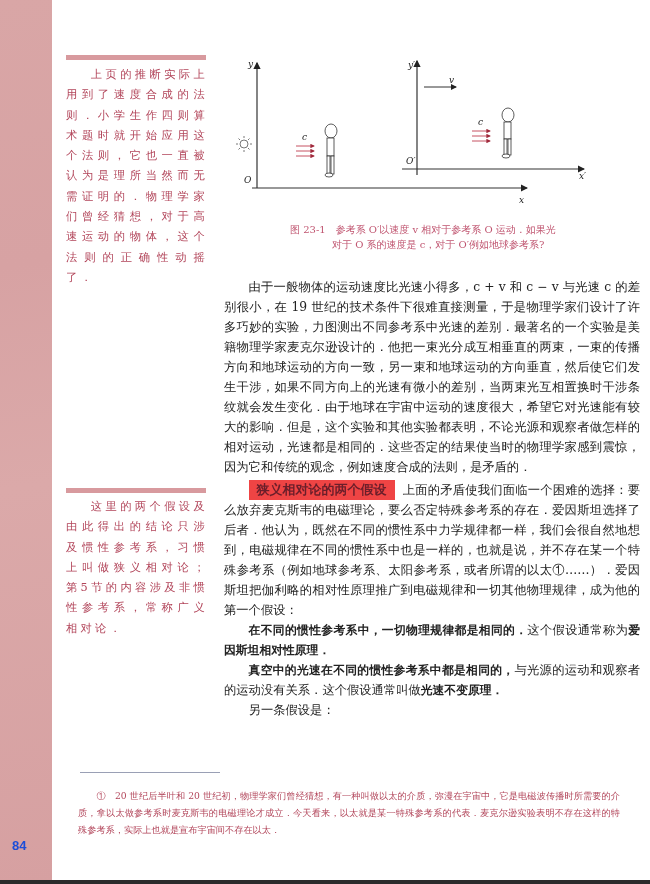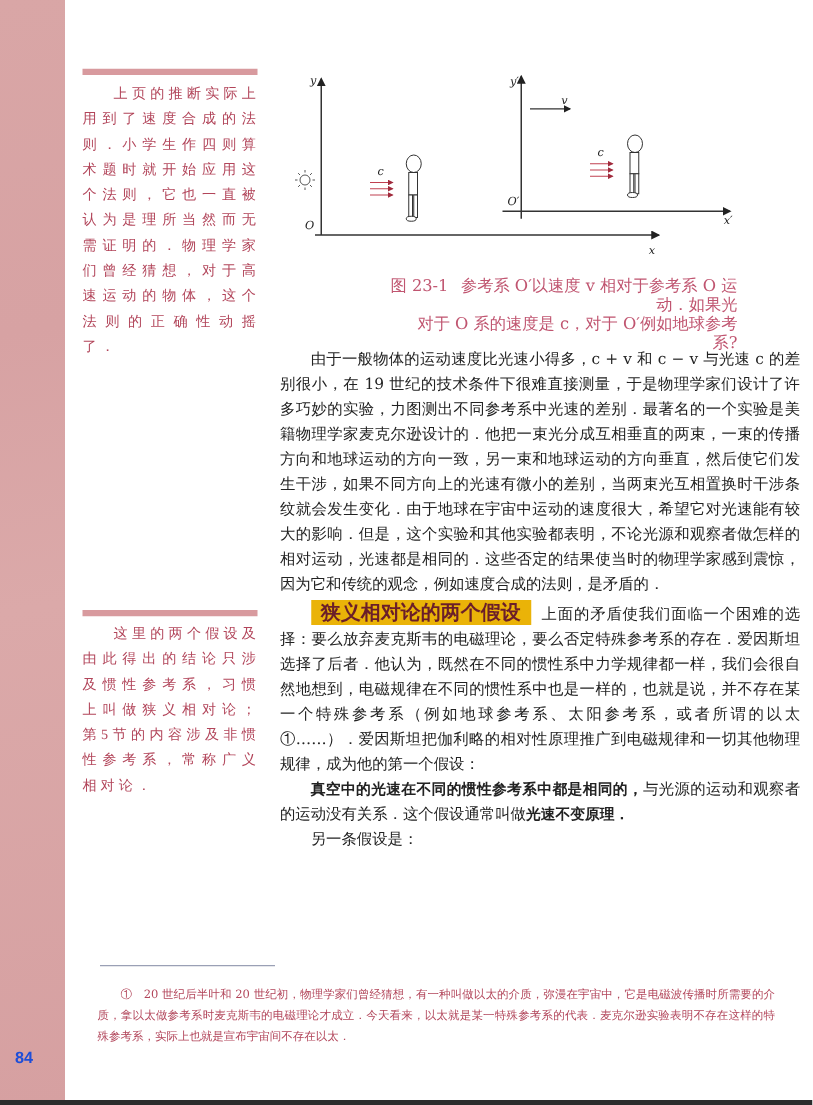--- a/index.html
+++ b/index.html
@@ -27,55 +27,55 @@
       font-family: "DejaVu Serif", "Liberation Serif", serif;
       font-size: 11.3px; line-height: 20.3px; color: #b2455a;
       letter-spacing: 3.2px; text-indent: 2.2em; text-align: justify;
     }
 
     .figure { position: absolute; left: 222px; top: 45px; width: 380px; height: 160px; }
     .figure svg { width: 100%; height: 100%; }
 
     .caption {
       position: absolute; left: 290px; top: 222px; width: 300px;
-      font-size: 13px; line-height: 15px; color: #c05570; text-align: right;
+      font-size: 10px; line-height: 15px; color: #c05570;
     }
     .caption .line2 { padding-left: 42px; display: block; }
     .caption .fig-no { margin-right: 10px; }
 
     .body {
       position: absolute; left: 224px; width: 416px;
       font-size: 12.3px; line-height: 20px; color: #222;
       text-align: justify;
     }
     .body p { text-indent: 2em; }
     .body .bold { font-family: "DejaVu Sans", "Liberation Sans", sans-serif; font-weight: bold; font-size: 11.8px; }
     .section-heading {
-      display: inline-block; background: #eab308; padding: 0 8px;
+      display: inline-block; background: #ef4444; padding: 0 8px;
       font-family: "DejaVu Sans", "Liberation Sans", sans-serif; font-weight: bold;
-      font-size: 16px; color: #6a1e2a; margin-right: 8px; text-indent: 0;
+      font-size: 13px; color: #6a1e2a; margin-right: 8px; text-indent: 0;
     }
 
     .footnote-rule { position: absolute; left: 80px; top: 772px; width: 140px; height: 1px; background: #9aa0b5; }
     .footnote {
       position: absolute; left: 78px; top: 787px; width: 542px;
       font-size: 9.2px; line-height: 17px; color: #b2455a; text-indent: 2em; text-align: justify;
     }
   </style>
 </head>
 <body>
 
 <div class="left-strip"></div>
 <div class="page-number">84</div>
 
 <div class="margin-bar" style="left:66px; top:55px; width:140px;"></div>
 <div class="margin-note" style="top:65px;">上页的推断实际上用到了速度合成的法则．小学生作四则算术题时就开始应用这个法则，它也一直被认为是理所当然而无需证明的．物理学家们曾经猜想，对于高速运动的物体，这个法则的正确性动摇了．</div>
 
 <div class="margin-bar" style="left:66px; top:488px; width:140px;"></div>
-<div class="margin-note" style="top:497px;font-family:Liberation Serif, serif;">这里的两个假设及由此得出的结论只涉及惯性参考系，习惯上叫做狭义相对论；第5节的内容涉及非惯性参考系，常称广义相对论．</div>
+<div class="margin-note" style="top:497px;">这里的两个假设及由此得出的结论只涉及惯性参考系，习惯上叫做狭义相对论；第5节的内容涉及非惯性参考系，常称广义相对论．</div>
 
 <div class="figure">
   <svg viewBox="0 0 380 160" xmlns="http://www.w3.org/2000/svg">
     <defs>
       <marker id="ah" markerWidth="6" markerHeight="6" refX="5" refY="3" orient="auto">
         <path d="M0,0 L6,3 L0,6 z" fill="#222"></path>
       </marker>
       <marker id="ahr" markerWidth="5" markerHeight="5" refX="4" refY="2.5" orient="auto">
         <path d="M0,0 L5,2.5 L0,5 z" fill="#a02a3c"></path>
       </marker>
@@ -137,20 +137,21 @@
 </div>
 
 <div class="caption">
   <span class="fig-no">图 23-1</span><span>参考系 O′以速度 v 相对于参考系 O 运动．如果光</span>
   <span class="line2">对于 O 系的速度是 c，对于 O′例如地球参考系?</span>
 </div>
 
 <div class="body" style="top:277px;">
   <p>由于一般物体的运动速度比光速小得多，c + v 和 c − v 与光速 c 的差别很小，在 19 世纪的技术条件下很难直接测量，于是物理学家们设计了许多巧妙的实验，力图测出不同参考系中光速的差别．最著名的一个实验是美籍物理学家麦克尔逊设计的．他把一束光分成互相垂直的两束，一束的传播方向和地球运动的方向一致，另一束和地球运动的方向垂直，然后使它们发生干涉，如果不同方向上的光速有微小的差别，当两束光互相置换时干涉条纹就会发生变化．由于地球在宇宙中运动的速度很大，希望它对光速能有较大的影响．但是，这个实验和其他实验都表明，不论光源和观察者做怎样的相对运动，光速都是相同的．这些否定的结果使当时的物理学家感到震惊，因为它和传统的观念，例如速度合成的法则，是矛盾的．</p>
   <p style="margin-top:3px;"><span class="section-heading">狭义相对论的两个假设</span><span>上面的矛盾使我们面临一个困难的选择：要么放弃麦克斯韦的电磁理论，要么否定特殊参考系的存在．爱因斯坦选择了后者．他认为，既然在不同的惯性系中力学规律都一样，我们会很自然地想到，电磁规律在不同的惯性系中也是一样的，也就是说，并不存在某一个特殊参考系（例如地球参考系、太阳参考系，或者所谓的以太①……）．爱因斯坦把伽利略的相对性原理推广到电磁规律和一切其他物理规律，成为他的第一个假设：</span></p>
+  <p><span class="bold">在不同的惯性参考系中，一切物理规律都是相同的．</span><span>这个假设通常称为</span><span class="bold">爱因斯坦相对性原理．</span></p>
   <p><span class="bold">真空中的光速在不同的惯性参考系中都是相同的，</span><span>与光源的运动和观察者的运动没有关系．这个假设通常叫做</span><span class="bold">光速不变原理．</span></p>
   <p>另一条假设是：</p>
 </div>
 
 <div class="footnote-rule"></div>
 <div class="footnote">①　20 世纪后半叶和 20 世纪初，物理学家们曾经猜想，有一种叫做以太的介质，弥漫在宇宙中，它是电磁波传播时所需要的介质，拿以太做参考系时麦克斯韦的电磁理论才成立．今天看来，以太就是某一特殊参考系的代表．麦克尔逊实验表明不存在这样的特殊参考系，实际上也就是宣布宇宙间不存在以太．</div>
 
 <div class="bottom-border"></div>
 
 </body></html>

